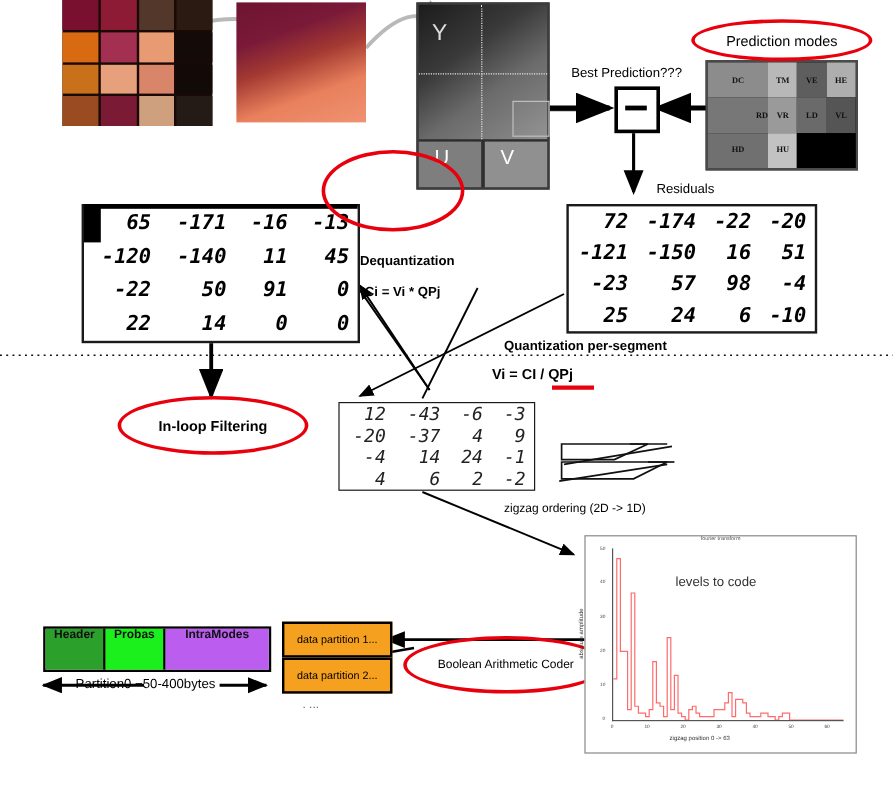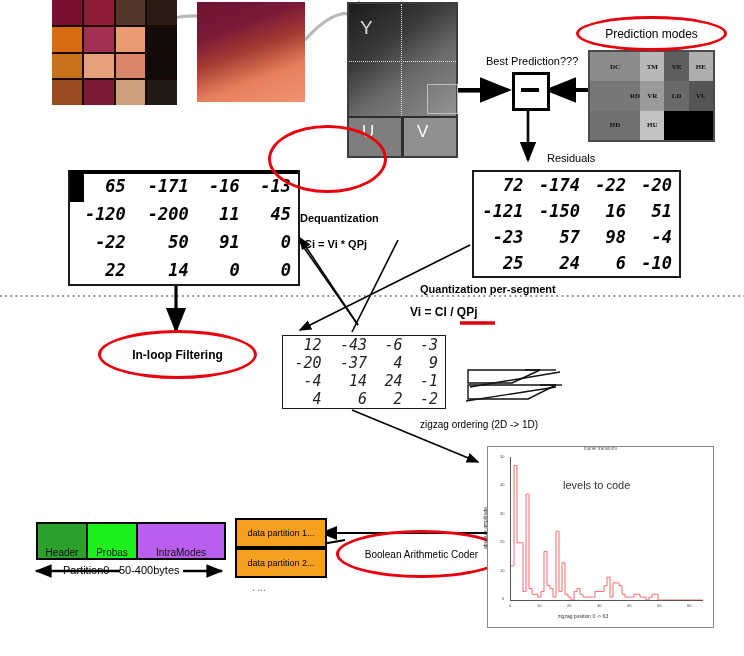--- a/index.html
+++ b/index.html
@@ -11,22 +11,22 @@
   .matrix{position:absolute;border:2px solid #1a1a1a;background:#fff;}
   .matrix table{border-collapse:collapse;width:100%;height:100%;font-style:italic;}
   .matrix td{text-align:right;font-family:"DejaVu Sans Mono","Liberation Mono",monospace;}
   .m-big td{font-size:17px;font-weight:bold;padding:1px 7px;}
   .m-small td{font-size:15px;padding:0px 7px;color:#222;}
   .ellipse{position:absolute;border:3px solid #e8000d;border-radius:50%;
            display:flex;align-items:center;justify-content:center;
            background:transparent;}
   .ellipse span{font-size:12px;}
   svg.overlay{position:absolute;left:0;top:0;width:744px;height:656px;pointer-events:none;}
-  .blk{position:absolute;border:2px solid #000;display:flex;align-items:flex-end;
-       justify-content:center;font-size:10px;font-weight:normal;color:#111;}
+  .blk{position:absolute;border:2px solid #000;display:flex;align-items:flex-start;
+       justify-content:center;font-size:10px;font-weight:bold;color:#111;}
   .pm-cell{position:absolute;display:flex;align-items:center;justify-content:center;
            font-size:7px;font-weight:bold;color:#111;
            font-family:"Liberation Serif","DejaVu Serif",serif;}
   .chartbox{position:absolute;border:1px solid #888;background:#fff;}
   .ytick,.xtick{position:absolute;font-size:4px;color:#444;}
   .axtitle{position:absolute;font-size:5px;color:#333;}
 </style>
 </head>
 <body>
 
@@ -112,21 +112,21 @@
   <div class="abs" style="left:0;top:114px;width:52px;height:38px;background:#7e7e7e;"></div>
   <div class="abs" style="left:55px;top:114px;width:52px;height:38px;background:#909090;"></div>
   <div class="abs" style="left:11px;top:13px;color:#ddd;font-size:19px;">Y</div>
   <div class="abs" style="left:13px;top:118px;color:#fff;font-size:17px;">U</div>
   <div class="abs" style="left:68px;top:118px;color:#fff;font-size:17px;">V</div>
   <div class="abs" style="left:52px;top:0;width:0;height:112px;border-left:1px dotted #e8e8e8;"></div>
   <div class="abs" style="left:0;top:57px;width:107px;height:0;border-top:1px dotted #e8e8e8;"></div>
   <div class="abs" style="left:78px;top:80px;width:29px;height:28px;border:1px solid #bfbfbf;background:rgba(255,255,255,0.05);"></div>
 </div>
 
-<div class="abs lbl" style="left:486px;top:55px;text-align:right;">Best Prediction???</div>
+<div class="abs lbl" style="left:476px;top:55px;text-align:right;">Best Prediction???</div>
 <div class="abs" style="left:512px;top:72px;width:32px;height:33px;border:3px solid #000;background:#fff;">
   <div class="abs" style="left:6px;top:13px;width:18px;height:4px;background:#000;"></div>
 </div>
 
 <div class="abs" style="left:588px;top:50px;width:123px;height:88px;border:2px solid #4a4a4a;background:#000;">
   <div style="position:absolute;inset:0;display:grid;grid-template-columns:repeat(4,1fr);grid-template-rows:repeat(3,1fr);">
     <div class="pm-cell" style="position:relative;background:#8c8c8c;">
         <span>DC</span>
       </div>
     <div class="pm-cell" style="position:relative;background:#b8b8b8;">
@@ -206,21 +206,21 @@
   <table>
     <tbody>
         <tr>
       <td>65</td>
       <td>-171</td>
       <td>-16</td>
       <td>-13</td>
     </tr>
     <tr>
       <td>-120</td>
-      <td>-200</td>
+      <td>-140</td>
       <td>11</td>
       <td>45</td>
     </tr>
     <tr>
       <td>-22</td>
       <td>50</td>
       <td>91</td>
       <td>0</td>
     </tr>
     <tr>

